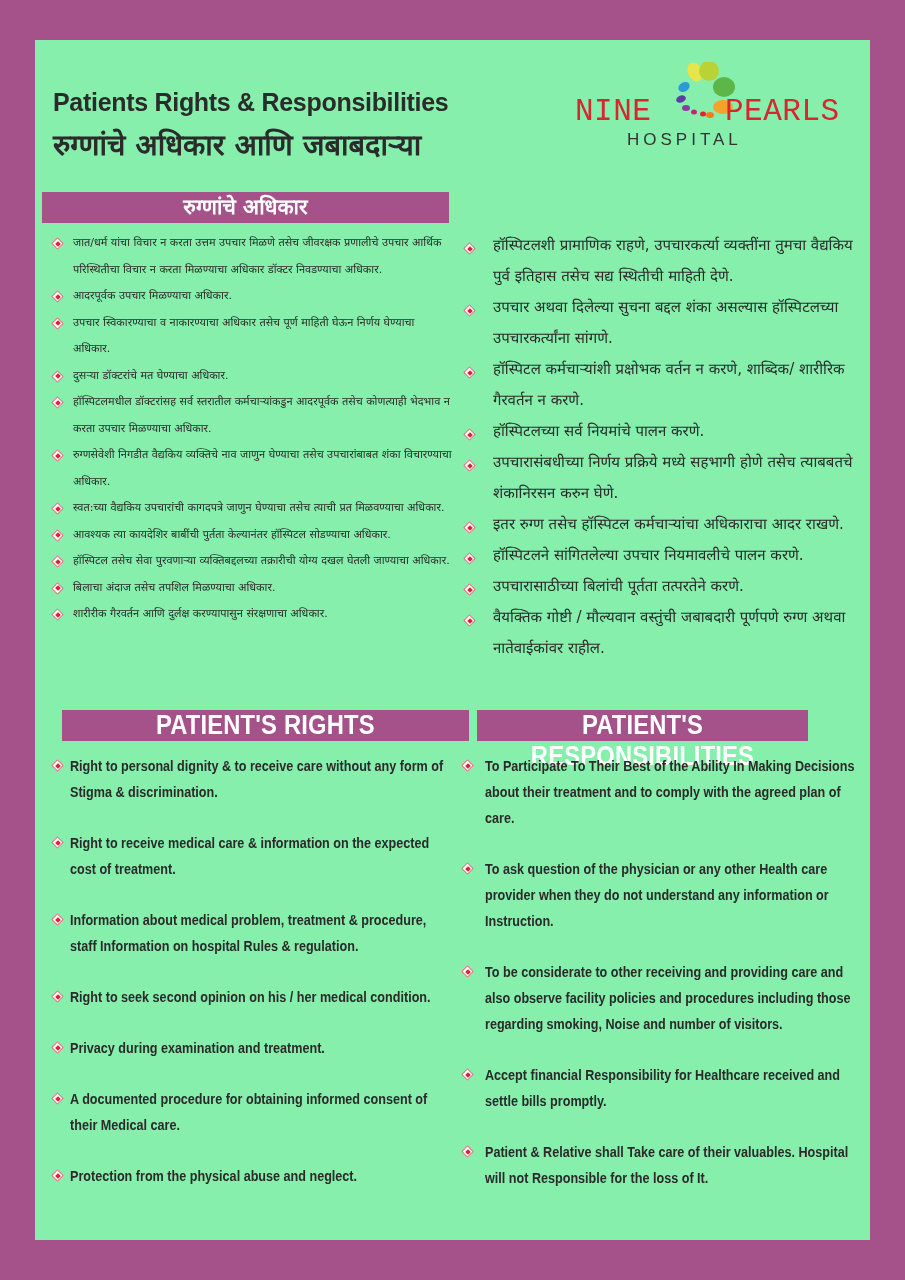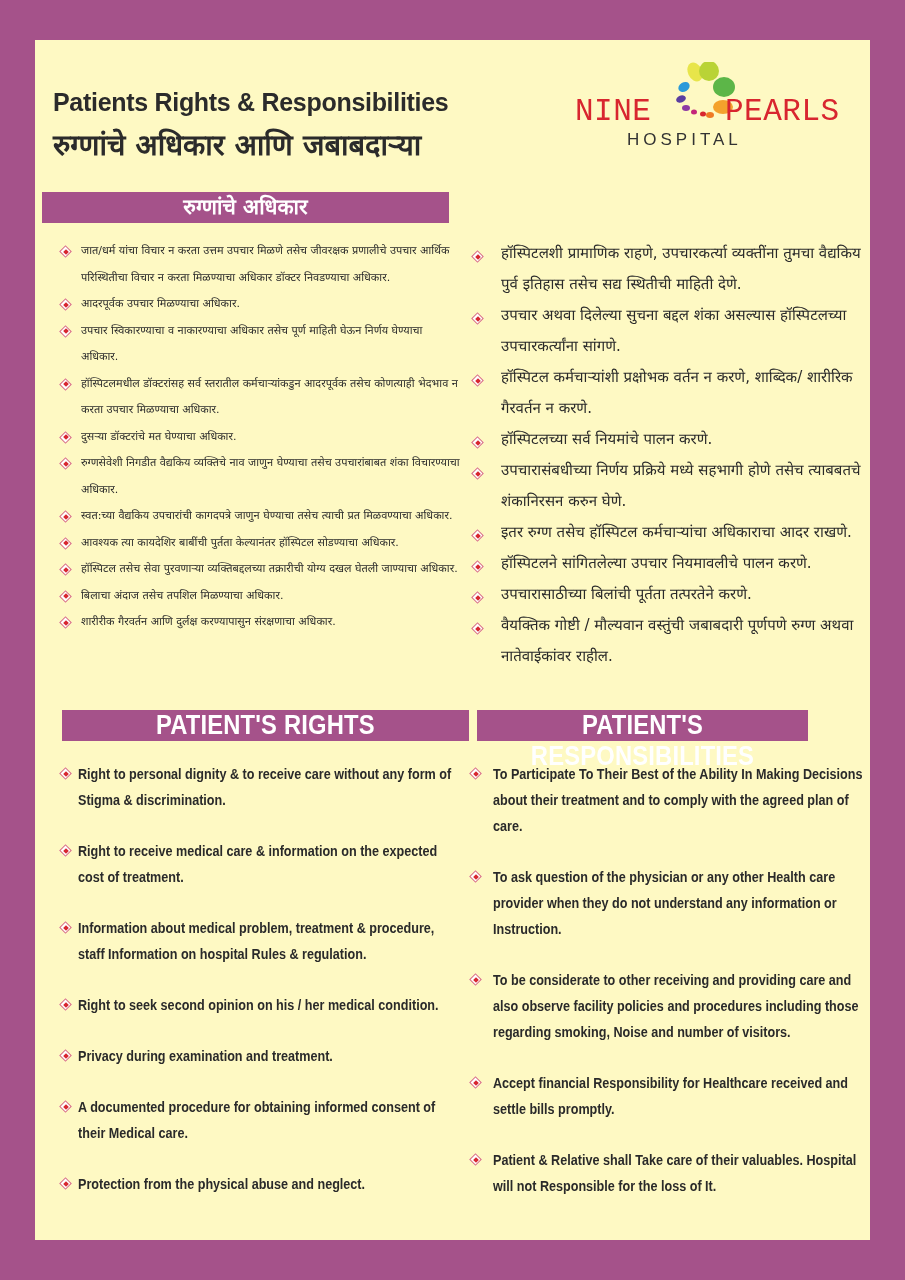--- a/index.html
+++ b/index.html
@@ -7,21 +7,21 @@
     width: 905px; height: 1280px;
     background: #a5528a;
     position: relative;
     overflow: hidden;
     font-family: "Liberation Sans", "DejaVu Sans", sans-serif;
   }
   .panel {
     position: absolute;
     left: 35px; top: 40px;
     width: 835px; height: 1200px;
-    background: #fef9c3;
+    background: #86efac;
   }
   .title-en {
     position: absolute; left: 18px; top: 48px;
     font-size: 25px; font-weight: bold; color: #2b2b2b;
     letter-spacing: -0.3px;
   }
   .title-mr {
     position: absolute; left: 18px; top: 84px;
     font-family: "DejaVu Sans", sans-serif;
     font-size: 29px; font-weight: bold; color: #2b2b2b;
@@ -46,21 +46,21 @@
   .sec-head {
     position: absolute; height: 31px;
     background: #a5528a; color: #ffffff;
     text-align: center; font-weight: bold;
     line-height: 31px;
   }
   .sec-head.mr { font-family: "DejaVu Sans", sans-serif; font-size: 21px; }
   .sec-head.en { font-family: "Liberation Sans", sans-serif; font-size: 27px; letter-spacing: 0.2px; transform-origin: center; margin-left: 20px; }
   .sec-head.en span { display: inline-block; transform: scaleX(0.88); }
 
-  ul.list { position: absolute; margin: 8px; padding: 0; list-style: none; }
+  ul.list { position: absolute; margin: 0; padding: 0; list-style: none; }
   ul.list li { position: relative; color: #2a2a2a; }
   .bullet {
     position: absolute; left: 0; width: 9px; height: 9px;
   }
   .bullet::before {
     content: ""; position: absolute; left: 0; top: 0;
     width: 7px; height: 7px; border: 1px solid #d86b7c;
     transform: rotate(45deg); background: #fff;
   }
   .bullet::after {
@@ -122,22 +122,22 @@
     <span class="logo-pearls">PEARLS</span>
     <span class="logo-hospital">HOSPITAL</span>
   </div>
 
   <div class="sec-head mr" style="left:7px; top:152px; width:407px;">रुग्णांचे अधिकार</div>
 
   <ul class="list mr-rights">
     <li><span class="bullet"></span><span>जात/धर्म यांचा विचार न करता उत्तम उपचार मिळणे तसेच जीवरक्षक प्रणालीचे उपचार आर्थिक परिस्थितीचा विचार न करता मिळण्याचा अधिकार डॉक्टर निवडण्याचा अधिकार.</span></li>
     <li><span class="bullet"></span><span>आदरपूर्वक उपचार  मिळण्याचा अधिकार.</span></li>
     <li><span class="bullet"></span><span>उपचार स्विकारण्याचा व नाकारण्याचा अधिकार तसेच पूर्ण माहिती घेऊन निर्णय घेण्याचा अधिकार.</span></li>
+    <li><span class="bullet"></span><span>दुसऱ्या डॉक्टरांचे मत घेण्याचा अधिकार.</span></li>
     <li><span class="bullet"></span><span>हॉस्पिटलमधील डॉक्टरांसह सर्व स्तरातील कर्मचाऱ्यांकडुन आदरपूर्वक तसेच कोणत्याही भेदभाव न करता उपचार मिळण्याचा अधिकार.</span></li>
-    <li><span class="bullet"></span><span>दुसऱ्या डॉक्टरांचे मत घेण्याचा अधिकार.</span></li>
     <li><span class="bullet"></span><span>रुग्णसेवेशी निगडीत वैद्यकिय व्यक्तिचे नाव जाणुन घेण्याचा तसेच उपचारांबाबत शंका विचारण्याचा अधिकार.</span></li>
     <li><span class="bullet"></span><span>स्वत:च्या वैद्यकिय उपचारांची कागदपत्रे जाणुन घेण्याचा तसेच त्याची प्रत मिळवण्याचा अधिकार.</span></li>
     <li><span class="bullet"></span><span>आवश्यक त्या कायदेशिर बाबींची पुर्तता केल्यानंतर हॉस्पिटल सोडण्याचा अधिकार.</span></li>
     <li><span class="bullet"></span><span>हॉस्पिटल तसेच सेवा पुरवणाऱ्या व्यक्तिबद्दलच्या तक्रारीची योग्य दखल घेतली जाण्याचा अधिकार.</span></li>
     <li><span class="bullet"></span><span>बिलाचा अंदाज तसेच तपशिल मिळण्याचा अधिकार.</span></li>
     <li><span class="bullet"></span><span>शारीरीक गैरवर्तन आणि दुर्लक्ष करण्यापासुन संरक्षणाचा अधिकार.</span></li>
   </ul>
 
   <ul class="list mr-resp">
     <li><span class="bullet"></span><span>हॉस्पिटलशी प्रामाणिक राहणे, उपचारकर्त्या व्यक्तींना तुमचा वैद्यकिय पुर्व इतिहास तसेच सद्य स्थितीची माहिती देणे.</span></li>

